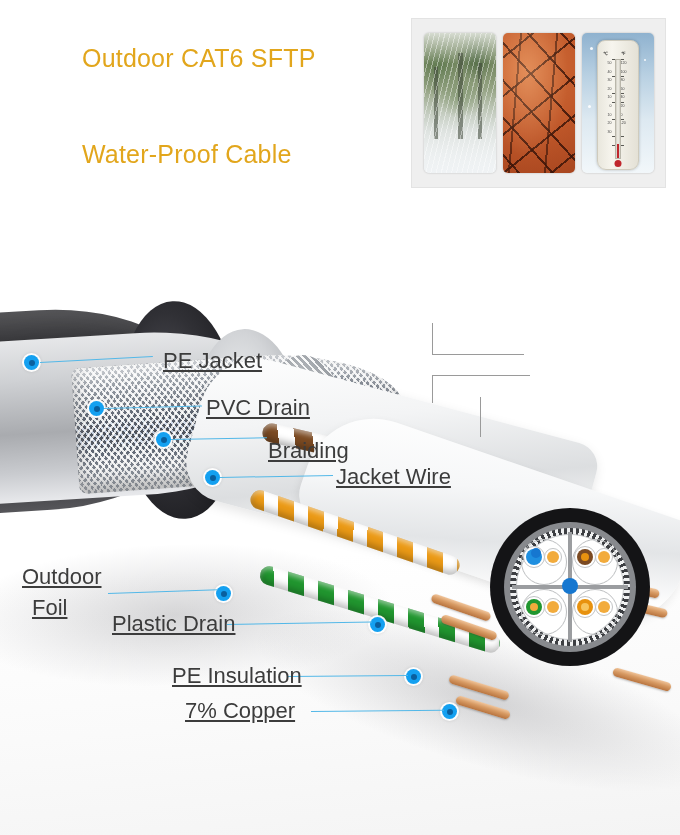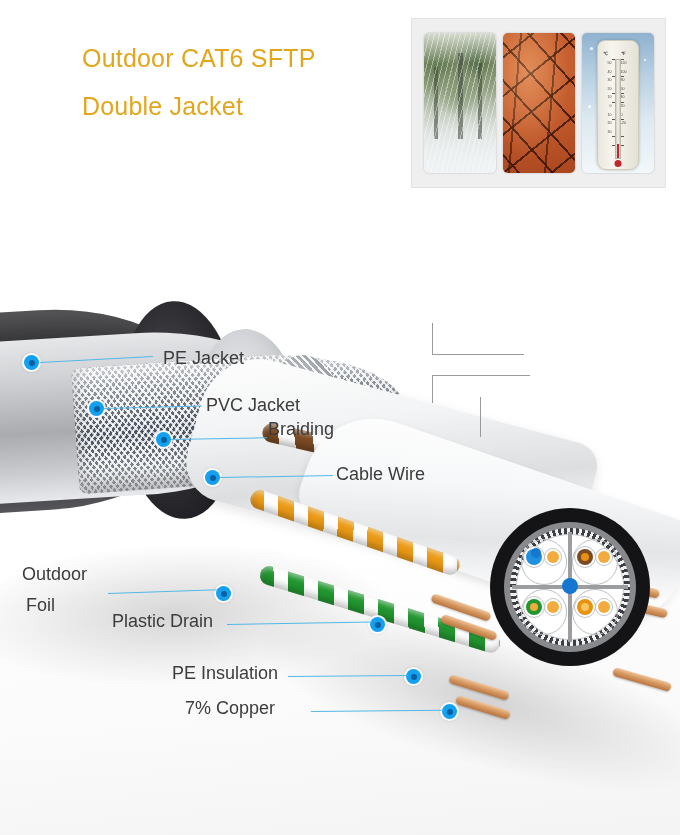--- a/index.html
+++ b/index.html
@@ -242,35 +242,35 @@
     position:absolute;width:15px;height:15px;border-radius:50%;
     background:#14a0f0;
     box-shadow:0 0 0 2px rgba(255,255,255,.95),0 0 4px rgba(0,0,0,.35);
   }
   .callout-dot::after{
     content:"";position:absolute;left:50%;top:50%;transform:translate(-50%,-50%);
     width:6px;height:6px;border-radius:50%;background:#0a5f9e;
   }
   .leader{position:absolute;height:1.4px;background:#53b8e8;transform-origin:left center;}
   .label{
-    position:absolute;color:#3c3c3c;font-size:18px;white-space:nowrap;
+    position:absolute;color:#3c3c3c;font-size:22px;white-space:nowrap;text-decoration:underline;
   }
 
   
   .hd-line{position:absolute;background:#9a9a9a;}
 </style>
 </head>
 <body>
 
 <div id="stage">
 
   <div id="header">
 
     <div class="title-line" id="t0">Outdoor CAT6 SFTP</div>
-    <div class="title-line" id="t1">Double Jacket</div>
+    <div class="title-line" id="t2">Water-Proof Cable</div>
 
     <div id="weather">
 
       <div class="wpanel" id="w-rain">
         <div class="trunk" style="left:10px;top:34px;width:4px;height:72px;"></div>
         <div class="trunk" style="left:34px;top:20px;width:5px;height:86px;"></div>
         <div class="trunk" style="left:54px;top:30px;width:4px;height:76px;"></div>
         <div class="streaks"></div>
       </div>
 
@@ -402,34 +402,34 @@
     <div class="hd-line" style="left:432px;top:170px;width:1.4px;height:28px;"></div>
     <div class="hd-line" style="left:432px;top:170px;width:98px;height:1.4px;"></div>
     <div class="hd-line" style="left:480px;top:192px;width:1.4px;height:40px;"></div>
 
     <div class="callout-dot" style="left:24px;top:150px;"></div>
     <div class="leader" style="left:40px;top:157px;width:113px;transform:rotate(-3deg);"></div>
     <div class="label" style="left:163px;top:143px;">PE Jacket</div>
 
     <div class="callout-dot" style="left:89px;top:196px;"></div>
     <div class="leader" style="left:104px;top:203px;width:98px;transform:rotate(-1.5deg);"></div>
-    <div class="label" style="left:206px;top:190px;">PVC Jacket</div>
+    <div class="label" style="left:206px;top:190px;">PVC Drain</div>
 
     <div class="callout-dot" style="left:156px;top:227px;"></div>
     <div class="leader" style="left:171px;top:234px;width:96px;transform:rotate(-1deg);"></div>
-    <div class="label" style="left:268px;top:214px;">Braiding</div>
+    <div class="label" style="left:268px;top:233px;">Braiding</div>
 
     <div class="callout-dot" style="left:205px;top:265px;"></div>
     <div class="leader" style="left:220px;top:272px;width:113px;transform:rotate(-1deg);"></div>
-    <div class="label" style="left:336px;top:259px;">Cable Wire</div>
+    <div class="label" style="left:336px;top:259px;">Jacket Wire</div>
 
     <div class="callout-dot" style="left:216px;top:381px;"></div>
     <div class="leader" style="left:108px;top:388px;width:110px;transform:rotate(-2deg);"></div>
     <div class="label" style="left:22px;top:359px;">Outdoor</div>
-    <div class="label" style="left:26px;top:390px;">Foil</div>
+    <div class="label" style="left:32px;top:390px;">Foil</div>
 
     <div class="callout-dot" style="left:370px;top:412px;"></div>
     <div class="leader" style="left:227px;top:419px;width:145px;transform:rotate(-1deg);"></div>
     <div class="label" style="left:112px;top:406px;">Plastic Drain</div>
 
     <div class="callout-dot" style="left:406px;top:464px;"></div>
     <div class="leader" style="left:288px;top:471px;width:120px;transform:rotate(-0.5deg);"></div>
     <div class="label" style="left:172px;top:458px;">PE Insulation</div>
 
     <div class="callout-dot" style="left:442px;top:499px;"></div>

